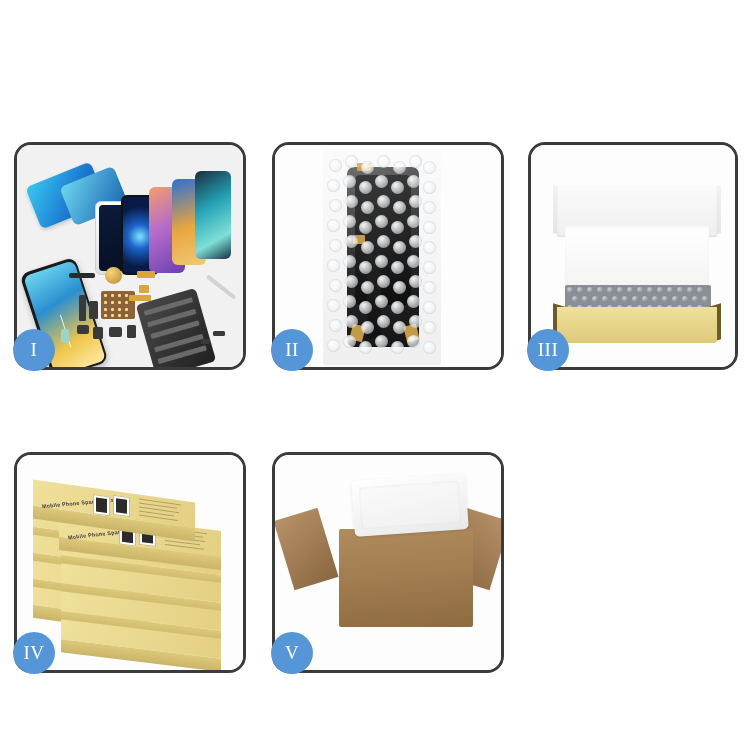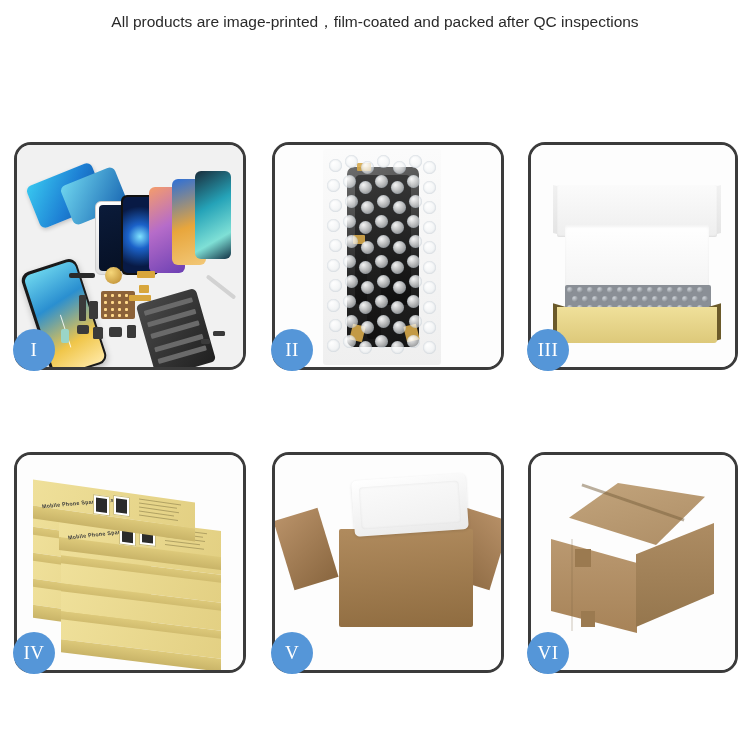--- a/index.html
+++ b/index.html
@@ -172,21 +172,20 @@
     clip-path:polygon(0% 30%,100% 0%,100% 68%,0% 100%);}
   .seam{position:absolute;background:rgba(120,95,60,.5);}
   .tapeSq{position:absolute;background:#9b7a50;}
 </style>
 </head>
 <body>
 
 <div class="page">
 
   <div class="header">
-    <div class="subtitle">All products are image-printed，film-coated and packed after QC inspections</div>
   </div>
 
   <div class="grid">
 
     <div class="panel p1">
       <div class="inner">
         <div class="ph scr-a"></div>
         <div class="ph scr-a2"></div>
 
         <div class="ph dev1">
@@ -489,29 +488,15 @@
             <div class="ybox" style="left:60px;top:28px;width:44px;height:8px;"></div>
             <div class="ybox" style="left:60px;top:38px;width:44px;height:8px;"></div>
           </div>
           <div class="carton"></div>
           <div class="epslid"></div>
         </div>
       </div>
       <div class="badge">V</div>
     </div>
 
-    <div class="panel p6">
-      <div class="inner">
-        <div class="ctn">
-          <div class="ctop"></div>
-          <div class="cfront"></div>
-          <div class="cside"></div>
-          <div class="seam" style="left:28px;top:18px;width:108px;height:3px;transform:rotate(19deg);"></div>
-          <div class="tapeSq" style="left:24px;top:66px;width:16px;height:18px;"></div>
-          <div class="tapeSq" style="left:30px;top:128px;width:14px;height:16px;"></div>
-          <div class="seam" style="left:20px;top:56px;width:2px;height:92px;opacity:.35;"></div>
-        </div>
-      </div>
-      <div class="badge">VI</div>
-    </div>
 
   </div>
 </div>
 
 </body></html>

